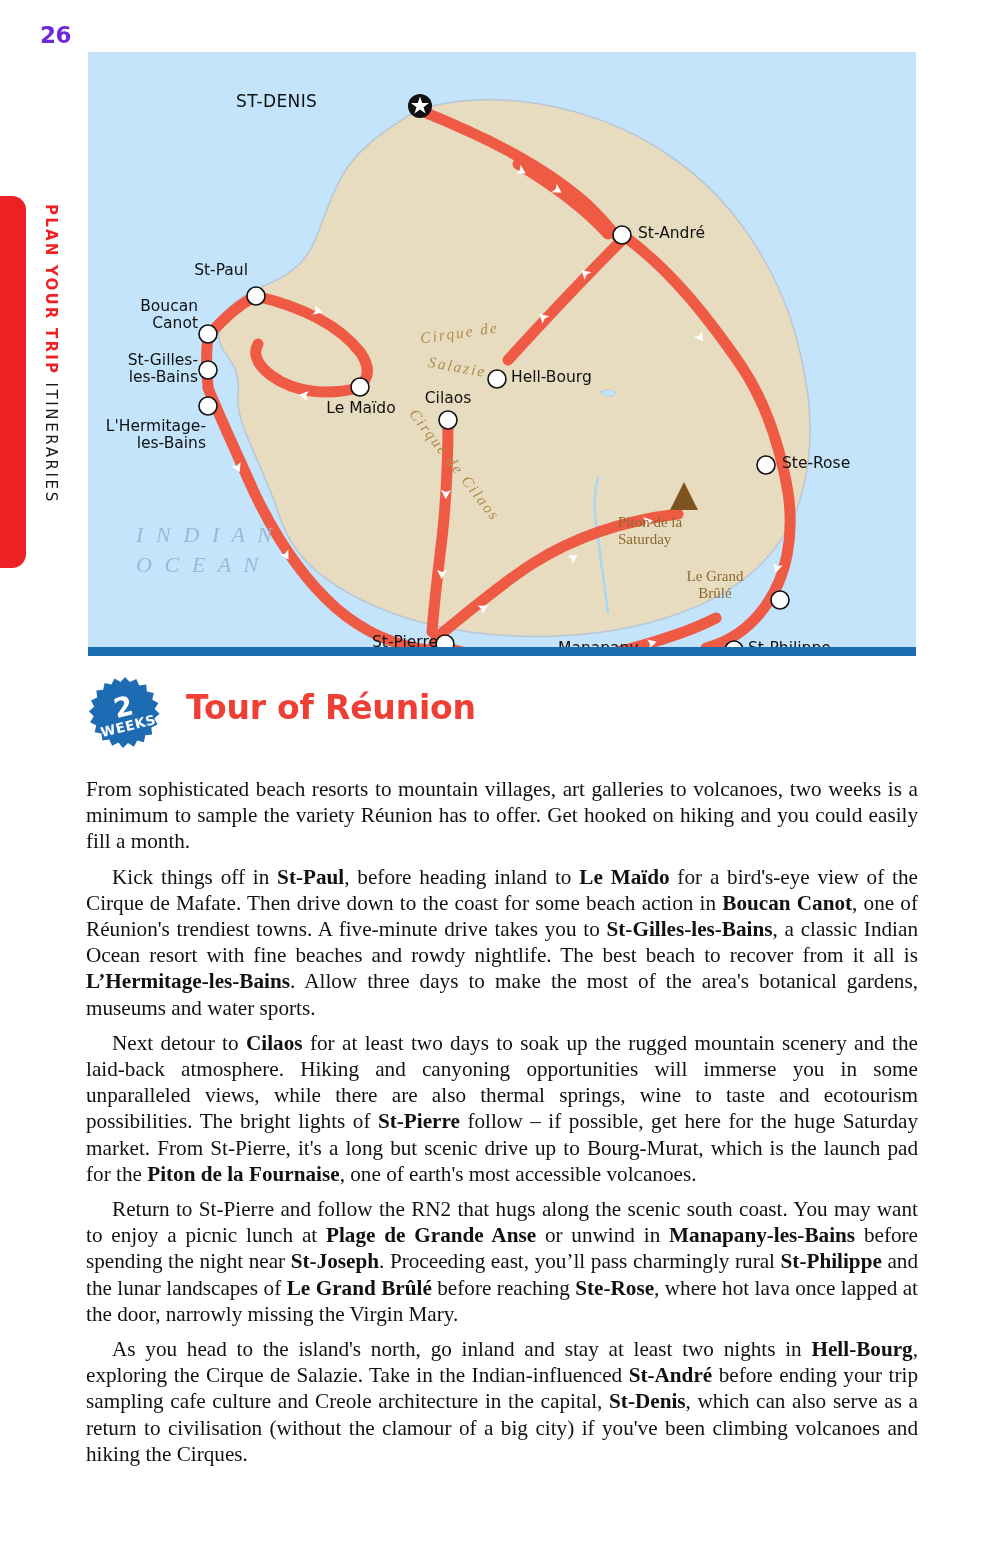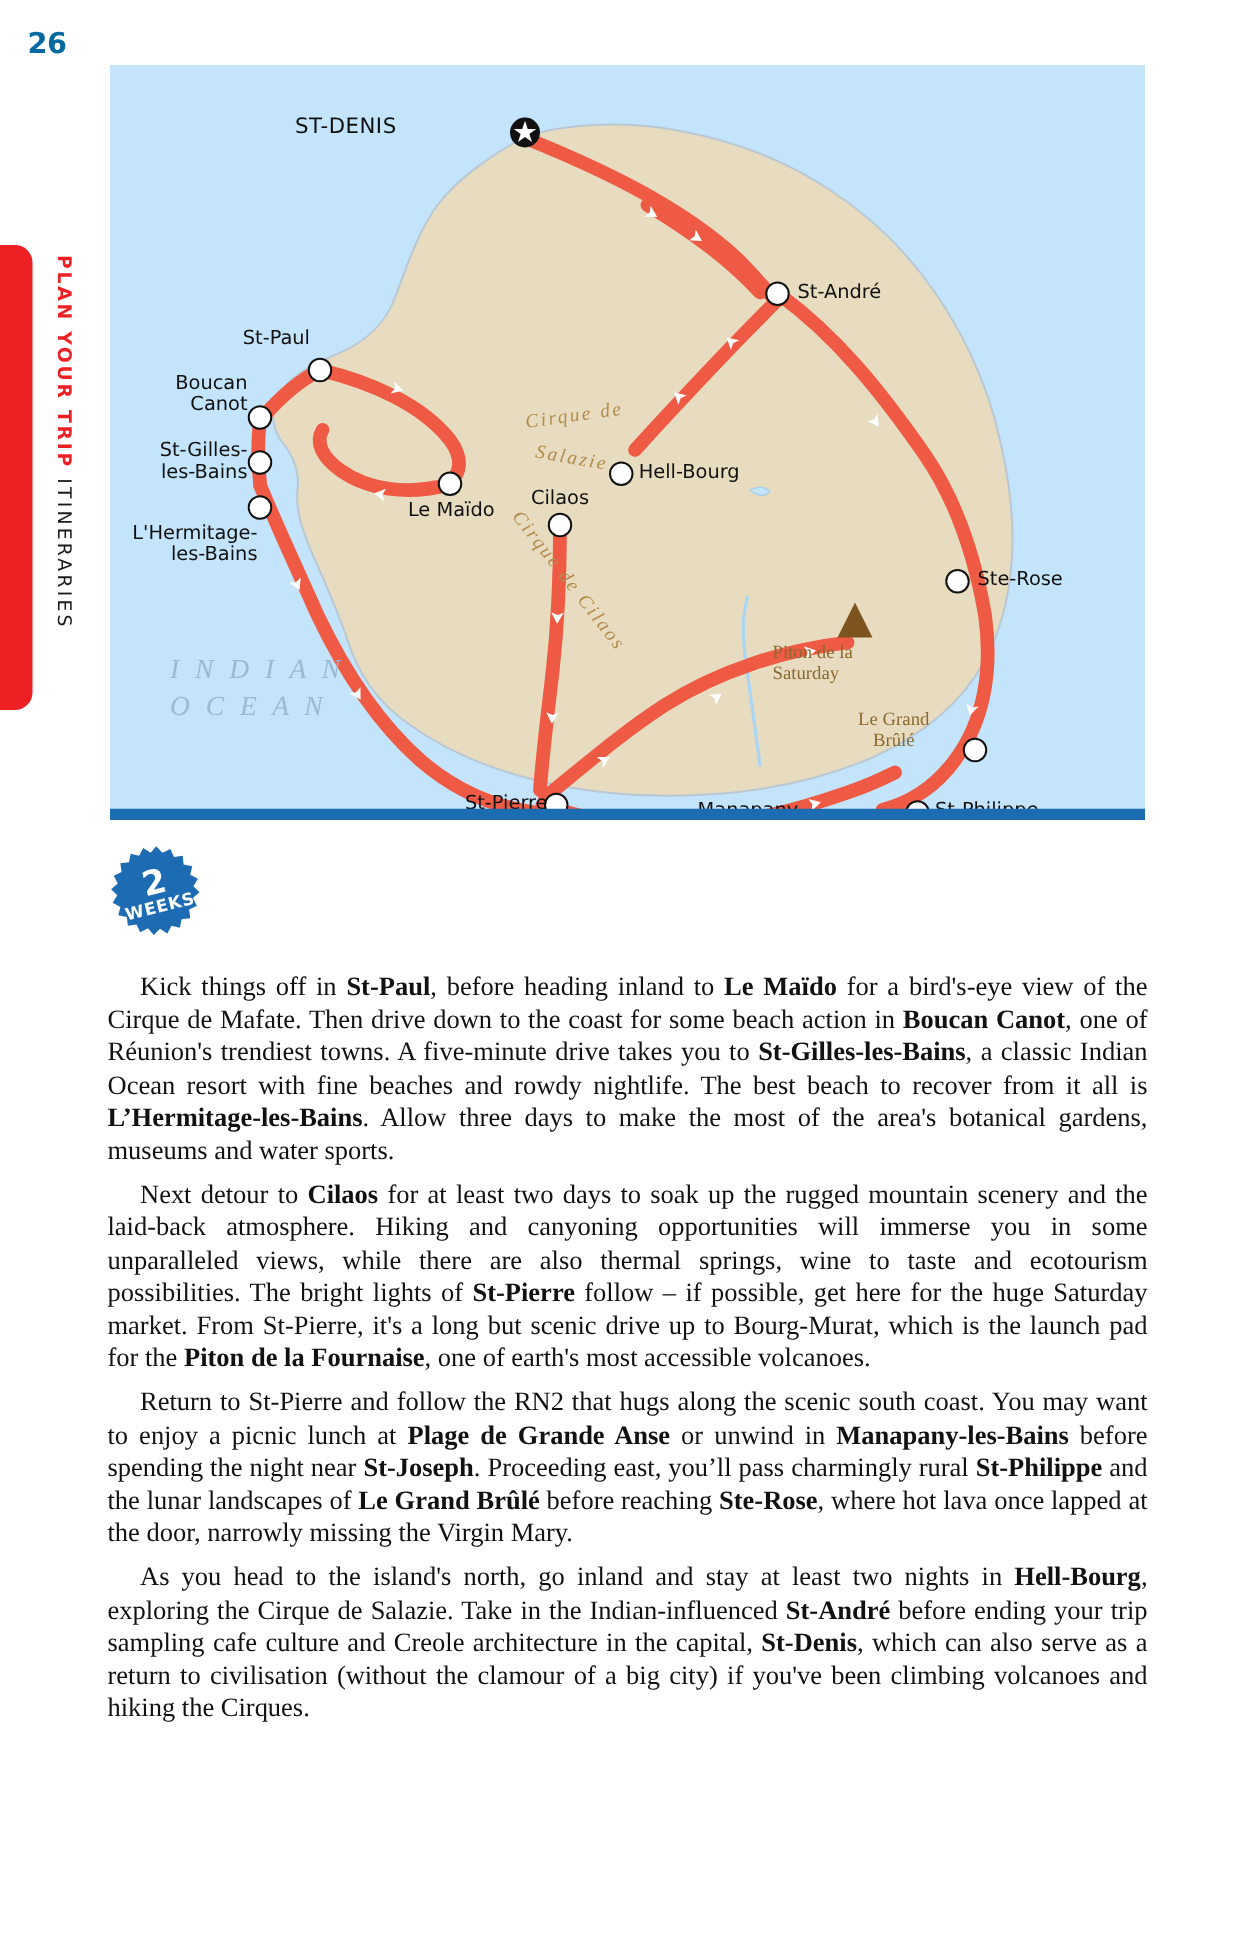--- a/index.html
+++ b/index.html
@@ -5,23 +5,23 @@
   html,body{margin:0;padding:0;}
   body{
     width:1008px;height:1552px;background:#ffffff;
     font-family:"Liberation Serif",serif;
     position:relative;overflow:hidden;
   }
   #page{position:absolute;left:0;top:0;width:1008px;height:1552px;}
 
   
   .folio{
-    position:absolute;left:22px;top:22px;
+    position:absolute;left:40px;top:22px;
     font-family:"DejaVu Sans",sans-serif;
-    font-weight:bold;font-size:23px;color:#0369a1;letter-spacing:-0.5px;
+    font-weight:bold;font-size:23px;color:#6d28d9;letter-spacing:-0.5px;
   }
 
   
   .tab-bar{
     position:absolute;left:-26px;top:196px;width:52px;height:372px;
     background:#ed2024;border-radius:14px;
   }
   .tab-text{
     position:absolute;left:36px;top:196px;width:30px;height:372px;
     display:flex;align-items:flex-start;justify-content:center;
@@ -285,22 +285,24 @@
   </div>
 
   <div class="title-row">
     <svg class="badge" width="74" height="74" viewBox="0 0 74 74">
       <polygon fill="#1d6cb3" points="37,1 41.9,6.1 48.3,3.1 51.2,9.5 58.2,8.6 58.9,15.6 65.8,16.9 64.2,23.7 70.4,26.9 66.7,32.9 71.6,37.8 66.3,42.4 69.5,48.6 63.3,51.6 64.2,58.5 57.3,59.3 55.9,66.2 49.2,64.5 45.9,70.7 40,67 35,71.9 30.4,66.6 24.2,69.8 21.2,63.6 14.3,64.5 13.5,57.6 6.6,56.2 8.3,49.5 2.1,46.2 5.8,40.2 0.9,35.3 6.2,30.7 3,24.5 9.2,21.5 8.3,14.6 15.2,13.8 16.6,6.9 23.3,8.6 26.6,2.4 32.5,6.1"></polygon>
     </svg>
     <div class="badge-txt">
       <span class="badge-num">2</span>
       <span class="badge-word">WEEKS</span>
     </div>
+    <div class="title">Tour of Réunion</div>
   </div>
 
   <div class="body" id="bodyText">
+      <p><span>From sophisticated beach resorts to mountain villages, art galleries to volcanoes, two weeks is a minimum to sample the variety Réunion has to offer. Get hooked on hiking and you could easily fill a month.</span></p>
       <p class="ind"><span>Kick things off in </span><b>St-Paul</b><span>, before heading inland to </span><b>Le Maïdo</b><span> for a bird's-eye view of the Cirque de Mafate. Then drive down to the coast for some beach action in </span><b>Boucan Canot</b><span>, one of Réunion's trendiest towns. A five-minute drive takes you to </span><b>St-Gilles-les-Bains</b><span>, a classic Indian Ocean resort with fine beaches and rowdy nightlife. The best beach to recover from it all is </span><b>L’Hermitage-les-Bains</b><span>. Allow three days to make the most of the area's botanical gardens, museums and water sports.</span></p>
       <p class="ind"><span>Next detour to </span><b>Cilaos</b><span> for at least two days to soak up the rugged mountain scenery and the laid-back atmosphere. Hiking and canyoning opportunities will immerse you in some unparalleled views, while there are also thermal springs, wine to taste and ecotourism possibilities. The bright lights of </span><b>St-Pierre</b><span> follow – if possible, get here for the huge Saturday market. From St-Pierre, it's a long but scenic drive up to Bourg-Murat, which is the launch pad for the </span><b>Piton de la Fournaise</b><span>, one of earth's most accessible volcanoes.</span></p>
       <p class="ind"><span>Return to St-Pierre and follow the RN2 that hugs along the scenic south coast. You may want to enjoy a picnic lunch at </span><b>Plage de Grande Anse</b><span> or unwind in </span><b>Manapany-les-Bains</b><span> before spending the night near </span><b>St-Joseph</b><span>. Proceeding east, you’ll pass charmingly rural </span><b>St-Philippe</b><span> and the lunar landscapes of </span><b>Le Grand Brûlé</b><span> before reaching </span><b>Ste-Rose</b><span>, where hot lava once lapped at the door, narrowly missing the Virgin Mary.</span></p>
       <p class="ind"><span>As you head to the island's north, go inland and stay at least two nights in </span><b>Hell-Bourg</b><span>, exploring the Cirque de Salazie. Take in the Indian-influenced </span><b>St-André</b><span> before ending your trip sampling cafe culture and Creole architecture in the capital, </span><b>St-Denis</b><span>, which can also serve as a return to civilisation (without the clamour of a big city) if you've been climbing volcanoes and hiking the Cirques.</span></p>
     </div>
 
 </div>
 
 </body></html>

